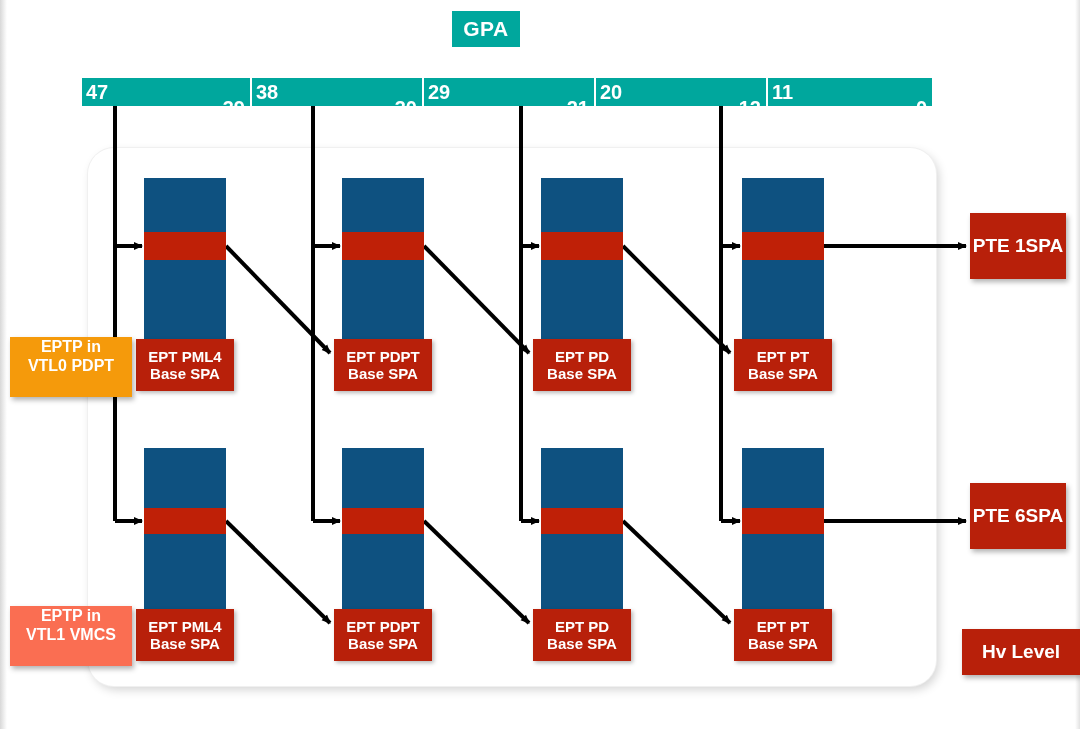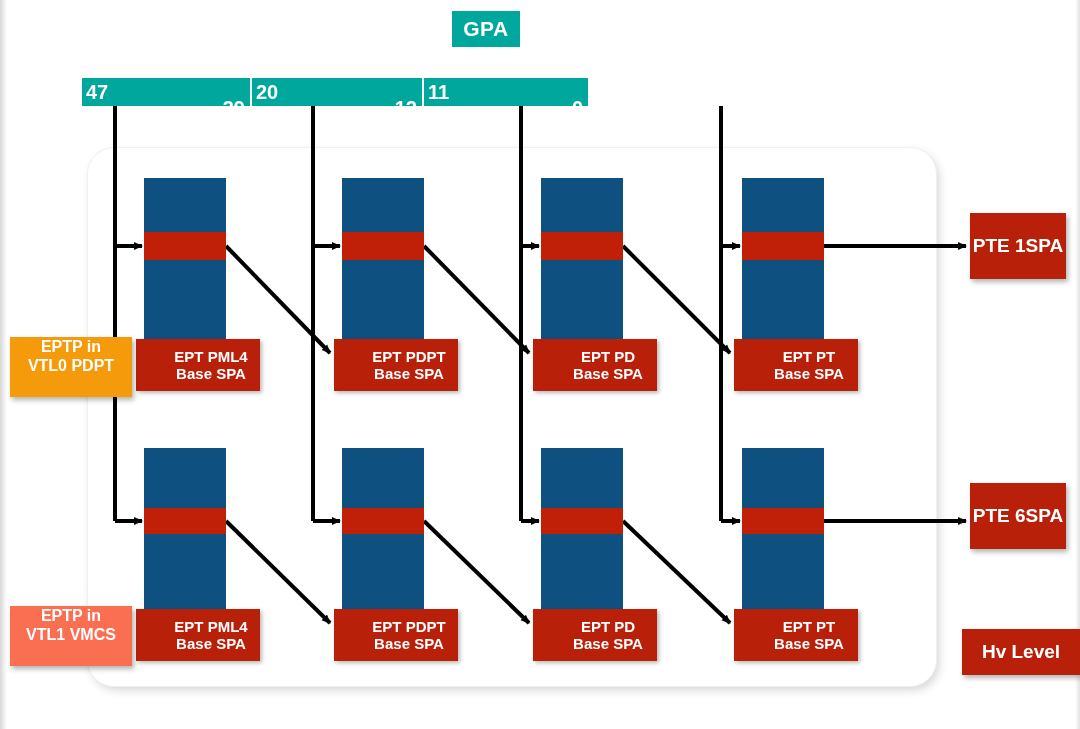--- a/index.html
+++ b/index.html
@@ -55,21 +55,20 @@
   .pt-sel{background:#BF2007;}
   .pt-bot{background:#0E5180;}
 
   .spa-label{
     position:absolute;width:98px;height:52px;
     background:#B8200A;
     display:flex;flex-direction:column;align-items:center;justify-content:center;
     color:#ffffff;font-weight:bold;font-size:15px;line-height:1.15;
     box-shadow:2px 2px 4px rgba(0,0,0,.28);
     text-align:center;
-    padding-left:26px;
   }
 
   
   .eptp-chip{
     position:absolute;width:122px;height:60px;
     display:flex;flex-direction:column;align-items:center;justify-content:flex-start;
     color:#ffffff;font-weight:bold;font-size:16px;line-height:1.2;
     box-shadow:2px 3px 5px rgba(0,0,0,.3);
     text-align:center;
   }
@@ -100,20 +99,28 @@
 
 <div id="slide-edge"></div>
 <div id="slide-edge-right"></div>
 
 <div id="gpa-title" style="background: rgb(0, 167, 157);">GPA</div>
 
 <div id="bitbar">
     <div class="bitfield" style="width: 170px; background: rgb(0, 167, 157);">
       <span class="bit-hi">47</span>
       <span class="bit-lo">39</span>
+    </div>
+    <div class="bitfield" style="width: 172px; background: rgb(0, 167, 157);">
+      <span class="bit-hi">38</span>
+      <span class="bit-lo">30</span>
+    </div>
+    <div class="bitfield" style="width: 172px; background: rgb(0, 167, 157);">
+      <span class="bit-hi">29</span>
+      <span class="bit-lo">21</span>
     </div>
     <div class="bitfield" style="width: 172px; background: rgb(0, 167, 157);">
       <span class="bit-hi">20</span>
       <span class="bit-lo">12</span>
     </div>
     <div class="bitfield" style="width: 164px; background: rgb(0, 167, 157);">
       <span class="bit-hi">11</span>
       <span class="bit-lo">0</span>
     </div>
   </div>

